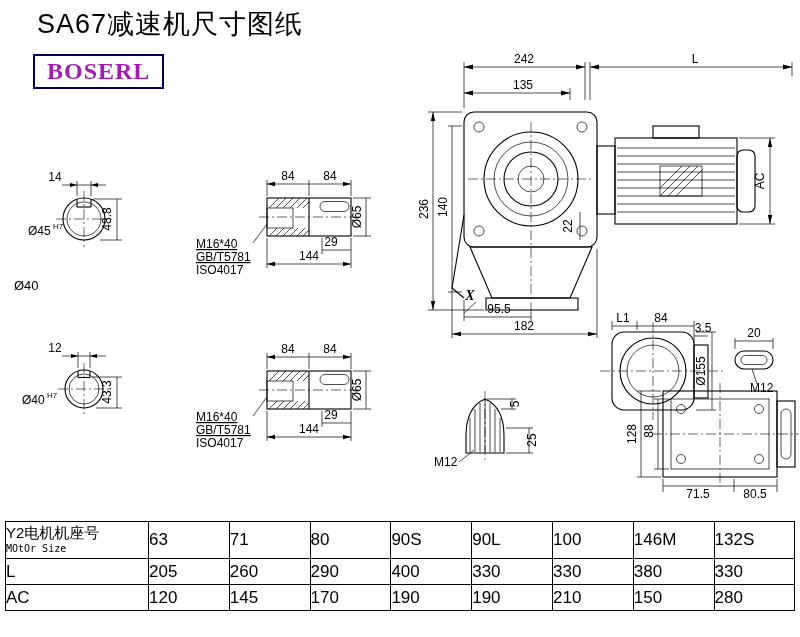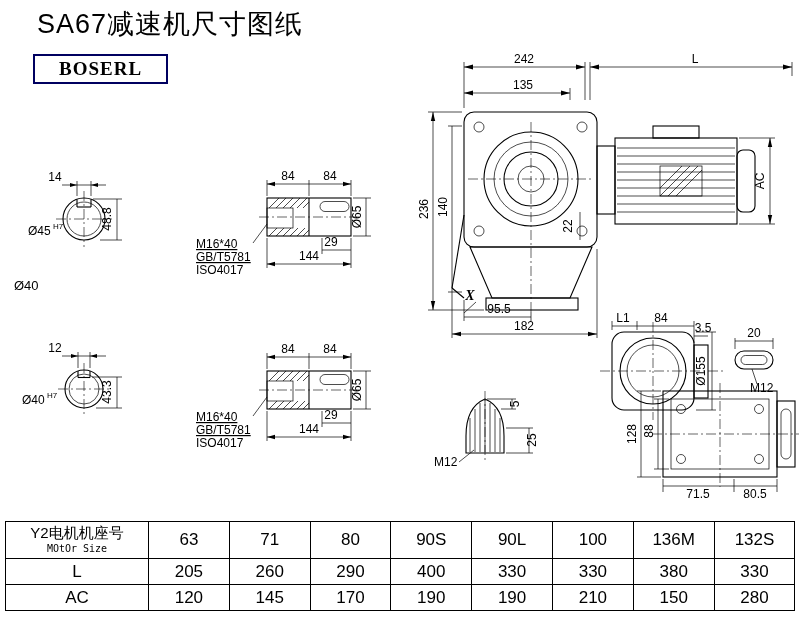--- a/index.html
+++ b/index.html
@@ -1,34 +1,34 @@
 <!DOCTYPE html>
 <html><head>
 <meta charset="utf-8">
 <style>
   html,body{margin:0;padding:0;background:#fff;}
   #page{position:relative;width:800px;height:637px;background:#fff;overflow:hidden;
         font-family:"Liberation Sans",sans-serif;color:#000;}
   #title{position:absolute;left:37px;top:6px;font-size:27px;font-weight:normal;letter-spacing:1px;}
   #logo{position:absolute;left:33px;top:54px;border:2px solid #000060;background:#fff;
-        padding:2px 24px;font-family:"Liberation Serif",serif;font-weight:bold;
-        font-size:19px;color:#000000;letter-spacing:1px;}
+        padding:2px 12px;font-family:"Liberation Serif",serif;font-weight:bold;
+        font-size:24px;color:#a21caf;letter-spacing:1px;}
   svg{position:absolute;left:0;top:0;}
   .ln{stroke:#000;stroke-width:1.1;fill:none;}
   .thin{stroke:#000;stroke-width:0.7;fill:none;}
   .cl{stroke:#000;stroke-width:0.6;stroke-dasharray:10 3 2 3;fill:none;}
   .arr{fill:#000;stroke:none;}
   text.dim{font:12px "Liberation Sans",sans-serif;fill:#000;}
   text.dimsup{font:8px "Liberation Sans",sans-serif;fill:#000;}
   text.lbl{font:13px "Liberation Sans",sans-serif;fill:#000;}
   text.und{text-decoration:underline;}
   text.refx{font:italic bold 14px "Liberation Serif",serif;fill:#000;}
   #sizetable{position:absolute;left:5px;top:521px;width:790px;border-collapse:collapse;
              table-layout:fixed;font-size:17px;}
-  #sizetable td{border:1px solid #000;text-align:center;vertical-align:middle;padding:0;}
+  #sizetable td{border:1px solid #000;vertical-align:middle;padding:0;}
   #sizetable tr.hd td{height:36px;}
   #sizetable tr.dt td{height:25px;}
   .cn{font-size:15px;line-height:17px;}
   .mono{font-family:"DejaVu Sans Mono",monospace;font-size:10px;line-height:15px;}
 </style>
 </head>
 <body>
 
 <div id="page">
 
@@ -359,21 +359,21 @@
       <td>
         <div class="cn">Y2电机机座号</div>
         <div class="mono">MOtOr Size</div>
       </td>
       <td>63</td>
       <td>71</td>
       <td>80</td>
       <td>90S</td>
       <td>90L</td>
       <td>100</td>
-      <td>136M</td>
+      <td>146M</td>
       <td>132S</td>
     </tr>
     <tr class="dt">
       <td>L</td>
       <td>205</td>
       <td>260</td>
       <td>290</td>
       <td>400</td>
       <td>330</td>
       <td>330</td>

